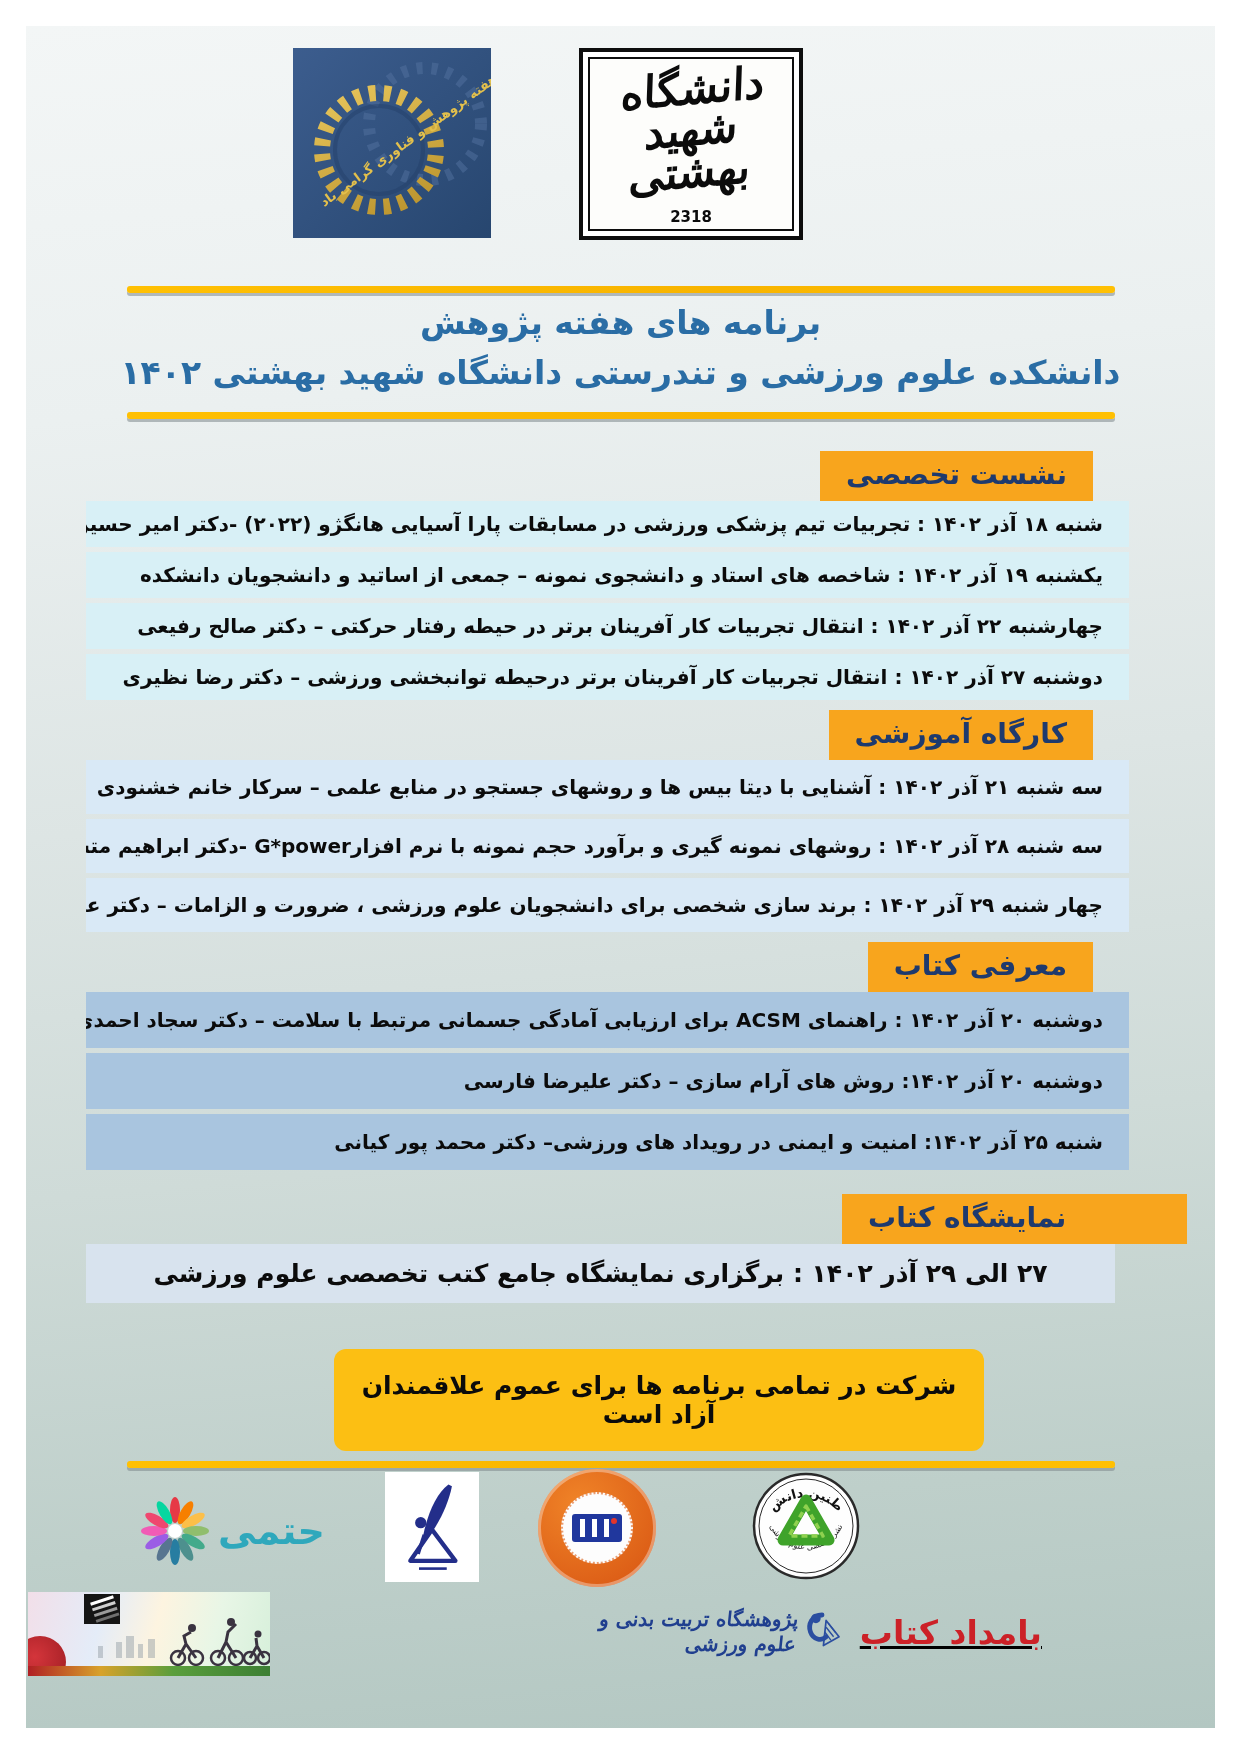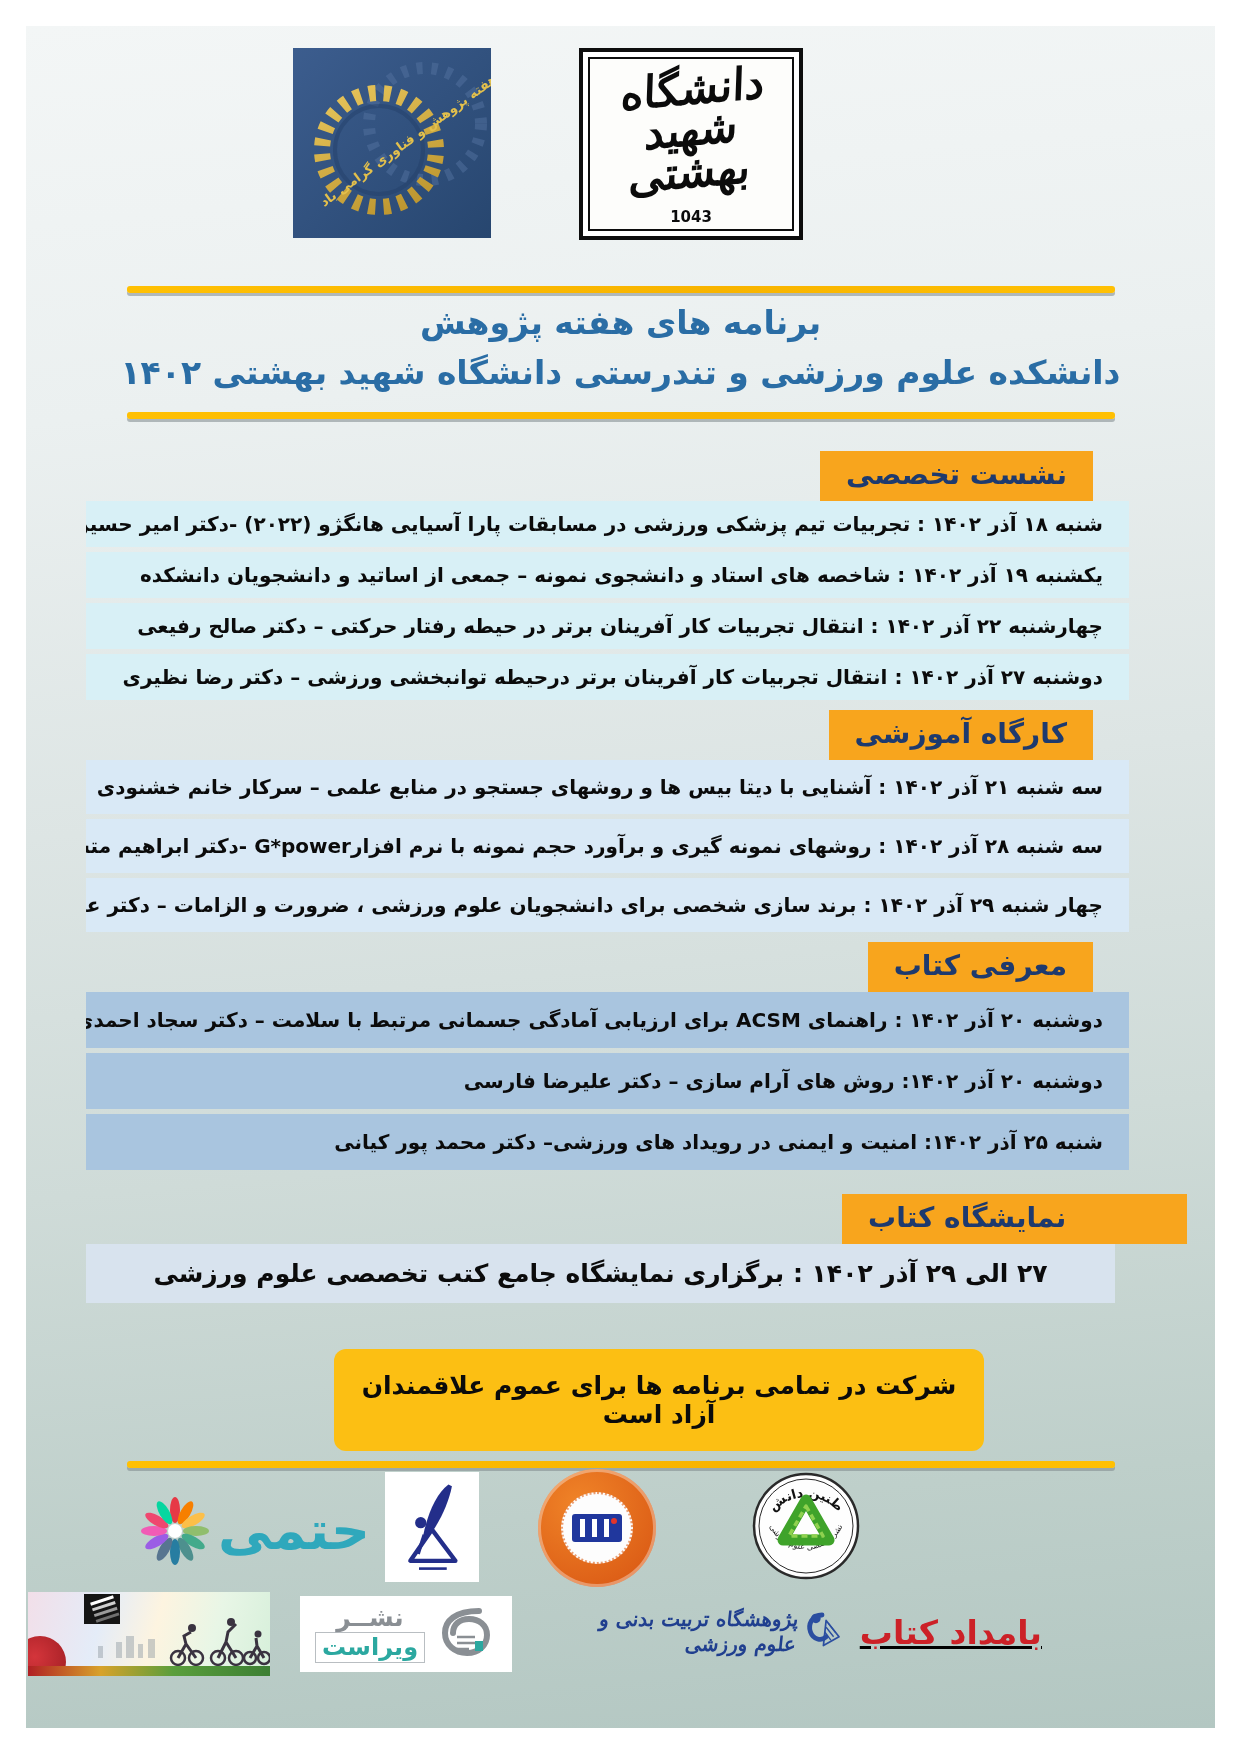--- a/index.html
+++ b/index.html
@@ -68,21 +68,21 @@
   
   .notice{
     width:650px;margin:46px 0 0 308px;background:#fcbf13;color:#0b0b0b;
     font-weight:bold;font-size:25px;text-align:center;direction:rtl;
     padding:22px 8px;box-sizing:border-box;border-radius:12px;
   }
   
   .logos-wrap{position:relative;height:216px;margin-top:8px;}
   .plogo{position:absolute;}
   .hatmi{left:114px;top:20px;display:flex;align-items:center;gap:8px;flex-direction:row;}
-  .hatmi-text{color:#2fa8bc;font-weight:bold;font-size:54px;letter-spacing:-2px;line-height:1;}
+  .hatmi-text{color:#2fa8bc;font-weight:bold;font-size:38px;letter-spacing:-2px;line-height:1;}
   .quill{left:359px;top:-4px;width:94px;height:110px;background:#fff;display:flex;align-items:center;justify-content:center;}
   .sina{
     left:512px;top:-7px;width:118px;height:118px;border-radius:50%;
     background:radial-gradient(circle at 35% 30%,#f08428,#dd5f17 75%);
     display:flex;align-items:center;justify-content:center;
     box-shadow:inset 0 0 0 3px rgba(255,255,255,.35);
   }
   .sina-in{width:72px;height:72px;background:#fdfdfd;border-radius:50%;border:2px dotted rgba(221,95,23,.6);
     display:flex;align-items:center;justify-content:center;box-sizing:border-box;}
   .sina-mark{width:50px;height:28px;background:#20379d;border-radius:3px;position:relative;}
@@ -137,21 +137,21 @@
         <circle cx="86" cy="102" r="44" fill="none" stroke="#23406a" stroke-width="4" opacity="0.5"></circle>
         <text x="118" y="96" fill="#e3c04c" font-size="13" font-weight="bold" text-anchor="middle" transform="rotate(-36 118 96)">هفته پژوهش و فناوری گرامی باد</text>
       </svg>
     </div>
     <div class="sbu-logo">
       <div class="sbu-cal">
         <div>دانشگاه</div>
         <div>شهید</div>
         <div>بهشتی</div>
       </div>
-      <div class="sbu-year">1043</div>
+      <div class="sbu-year">2318</div>
     </div>
   </div>
 
   <div class="gold-line gl-1"></div>
   <div class="title">
     <div>برنامه های هفته پژوهش</div>
     <div>دانشکده علوم ورزشی و تندرستی دانشگاه شهید بهشتی  ۱۴۰۲</div>
   </div>
   <div class="gold-line gl-2"></div>
 
@@ -277,31 +277,20 @@
           <circle cx="203" cy="30" r="4"></circle>
           <circle cx="222" cy="66" r="6" fill="none" stroke="#3a3340" stroke-width="2.5"></circle>
           <circle cx="236" cy="66" r="6" fill="none" stroke="#3a3340" stroke-width="2.5"></circle>
           <path d="M222 66 L229 54 L236 66 M229 54 L228 46" stroke="#3a3340" stroke-width="3" fill="none"></path>
           <circle cx="230" cy="42" r="3.5"></circle>
         </g>
       </svg>
       <div class="banner-strip"></div>
     </div>
 
-    <div class="plogo virast">
-      <svg width="62" height="62" viewBox="0 0 62 62">
-        <path d="M44 8 C20 8 10 18 10 30 C10 42 20 50 32 50 C44 50 52 42 52 32 C52 22 44 16 34 16 C24 16 18 22 18 30" fill="none" stroke="#8a8f94" stroke-width="6" stroke-linecap="round"></path>
-        <path d="M22 34 L40 34 M22 40 L40 40 M22 46 L34 46" stroke="#8a8f94" stroke-width="2.5"></path>
-        <rect x="40" y="38" width="8" height="10" fill="#2ba8a0"></rect>
-      </svg>
-      <div class="virast-txt">
-        <div class="virast-l1">نشــر</div>
-        <div class="virast-l2">ویراست</div>
-      </div>
-    </div>
 
     <div class="plogo inst">
       <svg width="54" height="62" viewBox="0 0 60 66">
         <path d="M28 8 C13 8 7 22 11 33 C15 44 27 47 34 40" fill="none" stroke="#2b4ea0" stroke-width="7" stroke-linecap="round"></path>
         <circle cx="19" cy="13" r="7" fill="#2b4ea0"></circle>
         <path d="M34 16 L53 40 L30 53 Z" fill="none" stroke="#2b4ea0" stroke-width="2.5" stroke-linejoin="round"></path>
         <path d="M37 20 L48 34 M34 26 L45 40 M32 33 L41 45" stroke="#2b4ea0" stroke-width="2"></path>
       </svg>
       <div class="inst-txt">پژوهشگاه تربیت بدنی و علوم ورزشی</div>
     </div>

